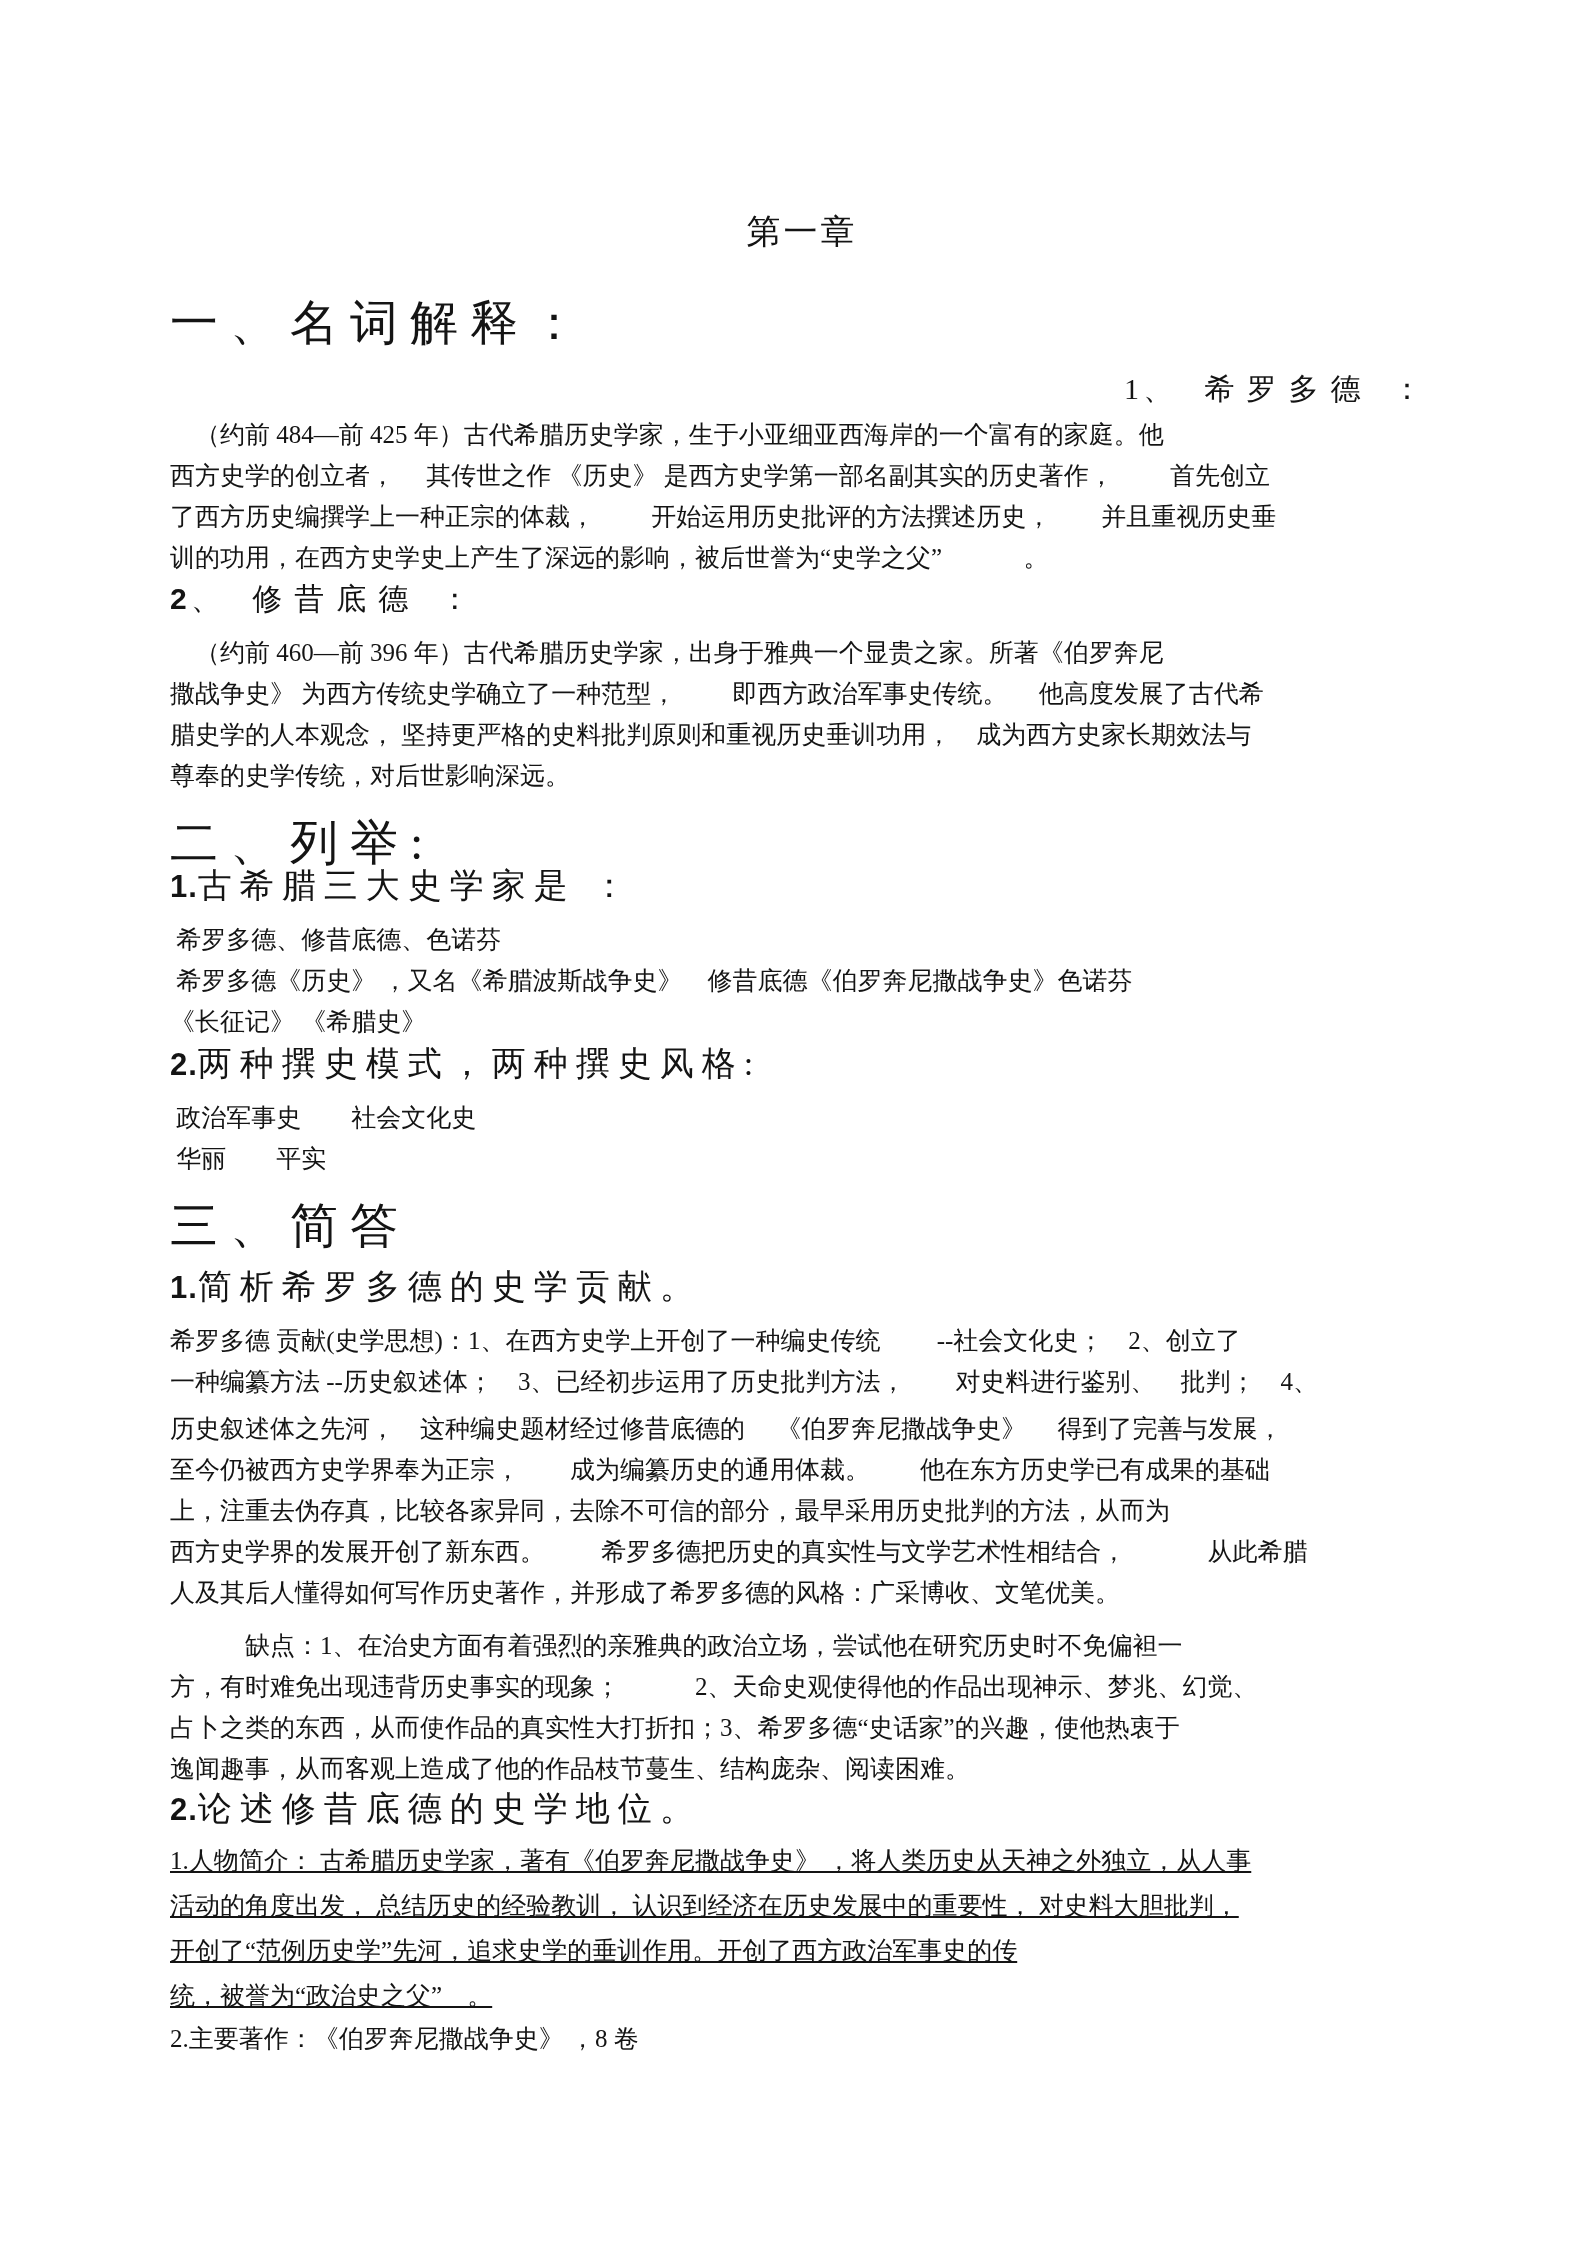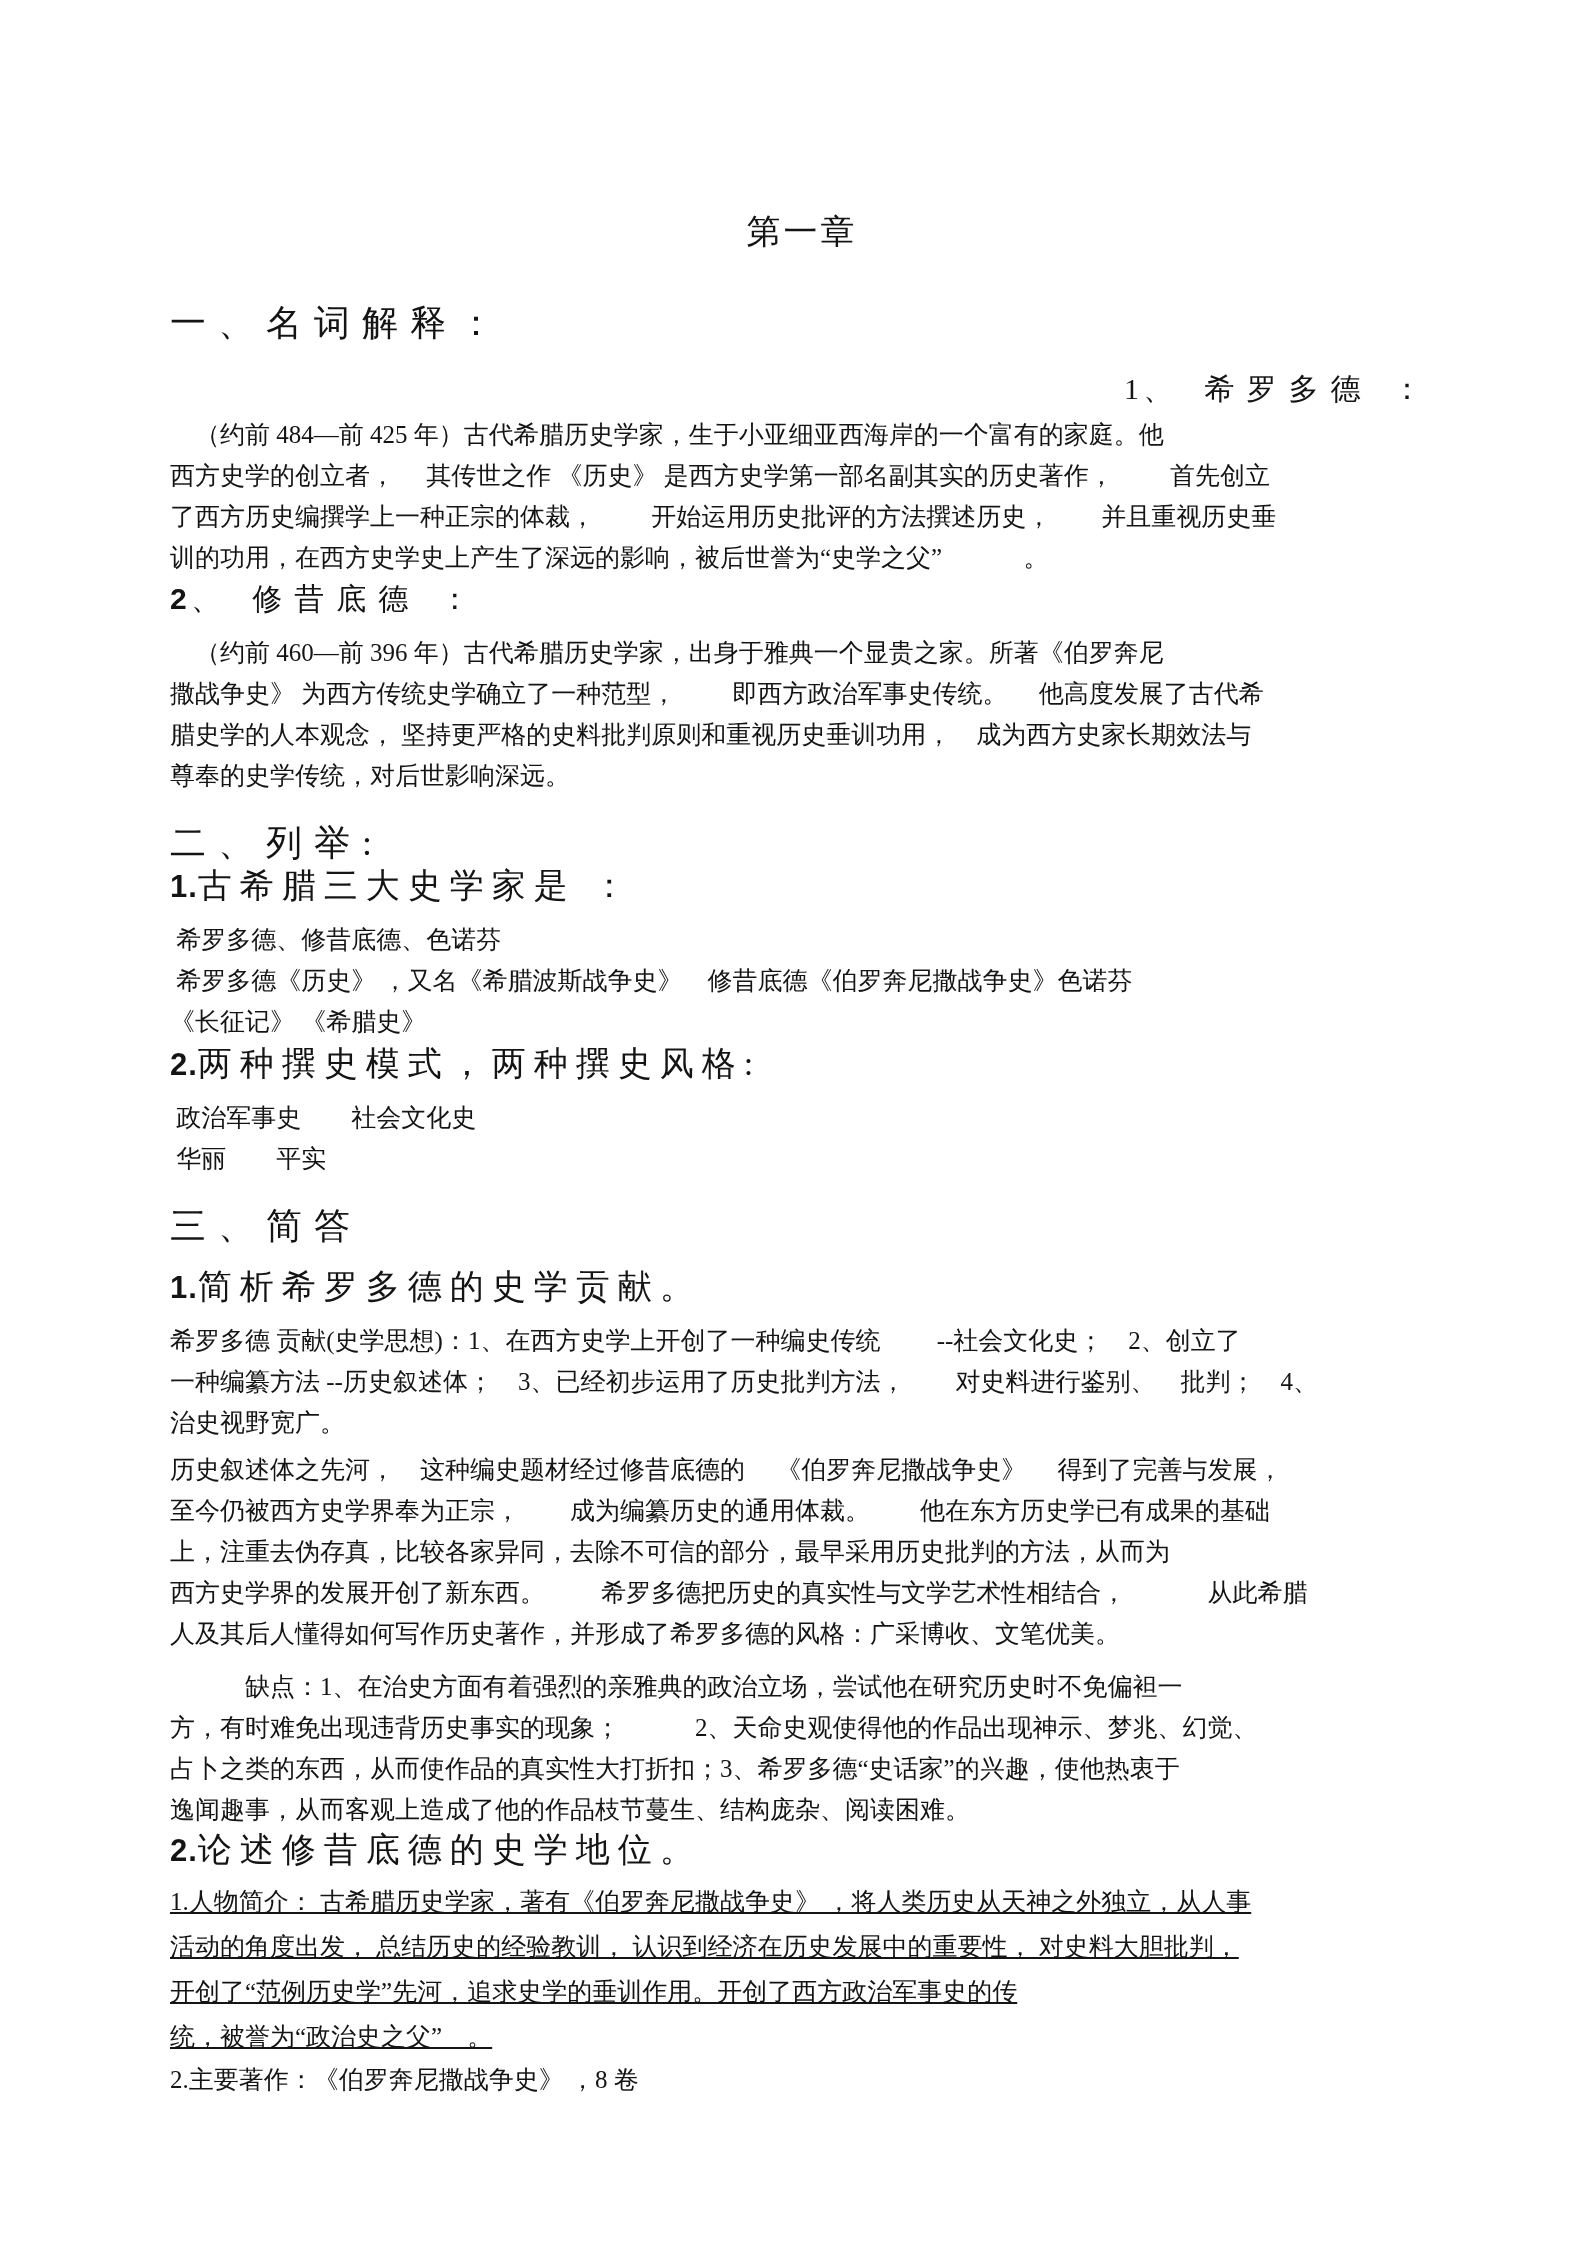--- a/index.html
+++ b/index.html
@@ -3,21 +3,21 @@
 <meta charset="utf-8">
 <style>
   html,body{margin:0;padding:0;background:#ffffff;}
   body{
     width:1594px;height:2255px;overflow:hidden;
     font-family:"Liberation Serif","DejaVu Serif",serif;
     color:#141414;
   }
   .page{box-sizing:border-box;width:1594px;height:2191px;padding:210px 160px 0 170px;background:#fff;}
   .title{font-size:34px;letter-spacing:3px;line-height:44px;text-align:center;font-weight:400;}
-  .h1{font-size:36px;letter-spacing:12px;line-height:46px;font-weight:400;white-space:pre;font-family:Liberation Serif, serif;}
+  .h1{font-size:48px;letter-spacing:12px;line-height:46px;font-weight:400;white-space:pre;font-family:Liberation Serif, serif;}
   .h1.terms{margin-top:46px;}
   .h1.list{margin-top:24px;}
   .h1.qa{margin-top:24px;}
   .term{font-size:30px;letter-spacing:12px;line-height:42px;white-space:pre;}
   .term.first{margin-top:22px;text-align:right;}
   .term .n{letter-spacing:4px;}
   .term .n.bold{font-weight:700;font-family:"Liberation Sans","DejaVu Sans",sans-serif;}
   .sub{font-size:34px;letter-spacing:8px;line-height:40px;white-space:pre;}
   .sub .n{font-weight:700;letter-spacing:1px;font-family:"Liberation Sans","DejaVu Sans",sans-serif;font-size:31px;}
   .sub.g2{margin-top:2px;}
@@ -68,21 +68,20 @@
     <div class="ln"> 政治军事史　　社会文化史</div>
     <div class="ln"> 华丽　　平实</div>
   </div>
 
   <div class="h1 qa">三、简答</div>
 
   <div class="sub g18"><span class="n">1.</span><span>简析希罗多德的史学贡献。</span></div>
   <div class="para g2">
     <div class="ln">希罗多德 贡献(史学思想)：1、在西方史学上开创了一种编史传统　　 --社会文化史；　2、创立了</div>
     <div class="ln">一种编纂方法 --历史叙述体；　3、已经初步运用了历史批判方法，　　对史料进行鉴别、　批判；　4、</div>
-    <div class="ln">治史视野宽广。</div>
   </div>
   <div class="para g6">
     <div class="ln">历史叙述体之先河，　这种编史题材经过修昔底德的　 《伯罗奔尼撒战争史》　 得到了完善与发展，</div>
     <div class="ln">至今仍被西方史学界奉为正宗，　　成为编纂历史的通用体裁。　　他在东方历史学已有成果的基础</div>
     <div class="ln">上，注重去伪存真，比较各家异同，去除不可信的部分，最早采用历史批判的方法，从而为</div>
     <div class="ln">西方史学界的发展开创了新东西。　　 希罗多德把历史的真实性与文学艺术性相结合，　　　 从此希腊</div>
     <div class="ln">人及其后人懂得如何写作历史著作，并形成了希罗多德的风格：广采博收、文笔优美。</div>
   </div>
   <div class="para g2">
     <div class="ln">　　　缺点：1、在治史方面有着强烈的亲雅典的政治立场，尝试他在研究历史时不免偏袒一</div>

